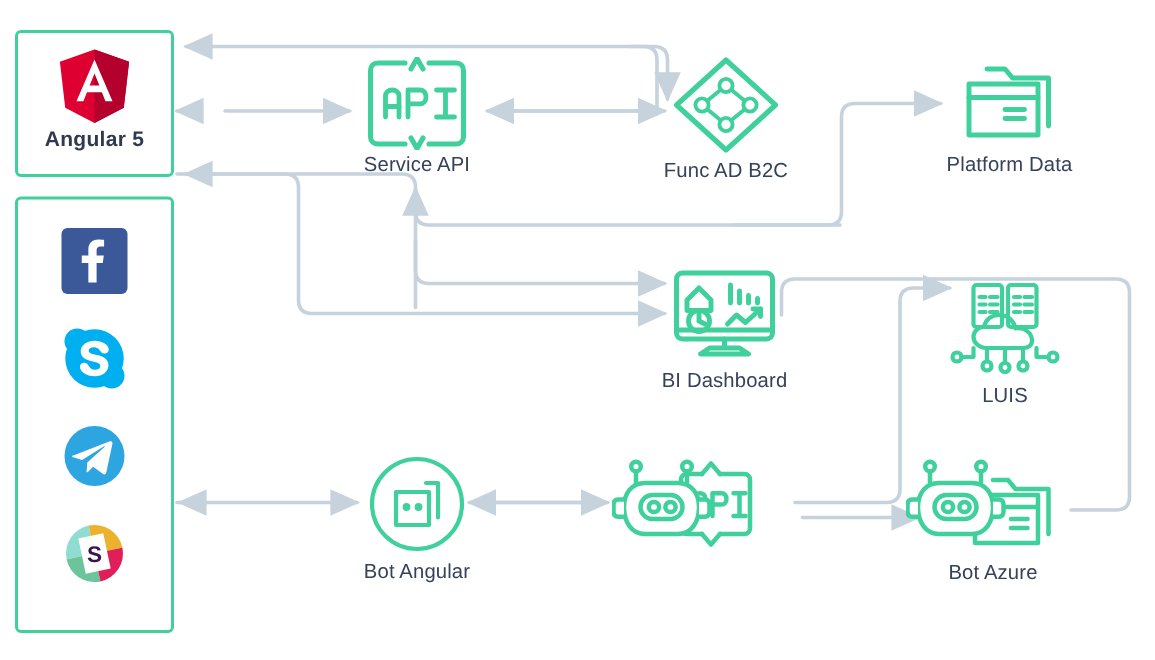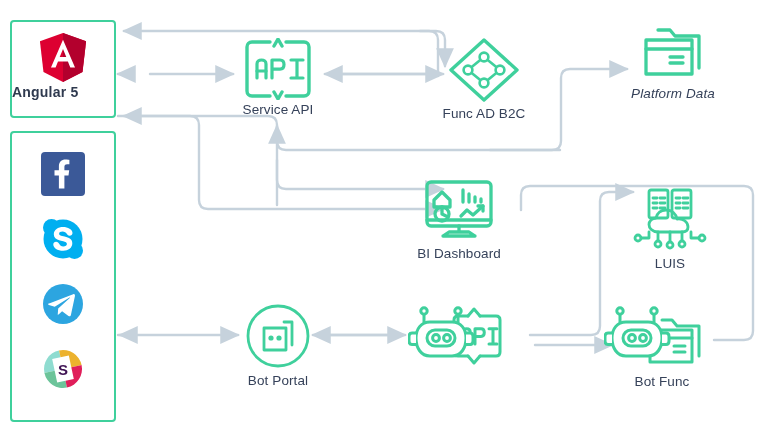--- a/index.html
+++ b/index.html
@@ -15,21 +15,21 @@
   .node{position:absolute;text-align:center;}
   .node .cap{
     font-size:13.5px;color:#36425a;letter-spacing:.1px;white-space:nowrap;
     margin-top:2px;
   }
   .grpbox{
     position:absolute;border:2.5px solid #3fd09c;border-radius:4px;background:#fff;
     box-sizing:border-box;
   }
   .ang-label{
-    font-size:14px;font-weight:bold;color:#2f3a4f;
+    font-size:14px;font-weight:bold;color:#2f3a4f;text-align:center;
     margin-top:1px;letter-spacing:.2px;
   }
   .icowrap{display:flex;align-items:center;justify-content:center;}
   .social{position:absolute;left:0;width:100%;display:flex;justify-content:center;}
 </style>
 </head>
 <body>
 
 <div id="stage">
 
@@ -170,35 +170,35 @@
           <circle cx="37" cy="21" r="4.4" fill="#ffffff"></circle>
           <circle cx="53" cy="34" r="4.4" fill="#ffffff"></circle>
           <circle cx="37" cy="47" r="4.4" fill="#ffffff"></circle>
           <circle cx="21" cy="34" r="4.4" fill="#ffffff"></circle>
         </g>
       </svg>
     </div>
     <div class="cap">Func AD B2C</div>
   </div>
 
-  <div class="node" style="left:618px;top:20px;width:110px;font-style:italic;">
+  <div class="node" style="left:618px;top:36px;width:110px;">
     <div class="icowrap">
       <svg width="72" height="64" viewBox="0 0 72 64">
         <g fill="none" stroke="#3fd09c" stroke-width="3.3" stroke-linecap="round" stroke-linejoin="round">
           <path d="M21,10 L33,10 L38,16 L62,16 L62,48"></path>
           <path d="M9,20 L9,54 L55,54 L55,20 Z"></path>
           <path d="M9,29 L55,29"></path>
           <path d="M33,37 L46,37 M33,43 L46,43"></path>
         </g>
       </svg>
     </div>
     <div class="cap">Platform Data</div>
   </div>
 
-  <div class="node" style="left:403px;top:176px;width:112px;">
+  <div class="node" style="left:427px;top:176px;width:112px;">
     <div class="icowrap">
       <svg width="84" height="68" viewBox="0 0 84 68">
         <g fill="none" stroke="#3fd09c" stroke-width="3.3" stroke-linecap="round" stroke-linejoin="round">
           <rect x="10" y="6" width="64" height="44" rx="4"></rect>
           <path d="M10,44 L74,44"></path>
           <path d="M42,50 L42,56 M26,60 L58,60 M32,56 L52,56 L58,60 L26,60 Z"></path>
           <path d="M17,24 L25,16 L33,24 L33,31 L17,31 Z"></path>
           <path d="M19,40 m-7,0 a7,7 0 1,0 14,0 a7,7 0 1,0 -14,0" transform="translate(6,-2)"></path>
           <path d="M25,38 L25,31 M25,38 L31,41"></path>
           <path d="M46,26 L46,14 M52,26 L52,18 M58,26 L58,21 M64,26 L64,23"></path>
@@ -241,21 +241,21 @@
       <svg width="70" height="70" viewBox="0 0 70 70">
         <circle cx="35" cy="35" r="30" fill="none" stroke="#3fd09c" stroke-width="2.8"></circle>
         <g fill="none" stroke="#3fd09c" stroke-width="2.8" stroke-linecap="round" stroke-linejoin="round">
           <path d="M41,21 L49,21 L49,44"></path>
           <path d="M21,27 L21,49 L43,49 L43,27 Z"></path>
         </g>
         <circle cx="28" cy="37" r="2.6" fill="#3fd09c"></circle>
         <circle cx="36" cy="37" r="2.6" fill="#3fd09c"></circle>
       </svg>
     </div>
-    <div class="cap">Bot Portal</div>
+    <div class="cap">Bot Angular</div>
   </div>
 
   <div class="node" style="left:408px;top:300px;width:122px;">
     <div class="icowrap">
       <svg width="122" height="72" viewBox="0 0 122 72">
 
         <g fill="none" stroke="#3fd09c" stroke-width="3" stroke-linecap="round" stroke-linejoin="round">
           <path d="M60,16 L50,16 C47.5,16 46,17.5 46,20 L46,52 C46,54.5 47.5,56 50,56 L60,56"></path>
           <path d="M72,16 L88,16 C90.5,16 92,17.5 92,20 L92,52 C92,54.5 90.5,56 88,56 L72,56"></path>
           <path d="M60,16 L66,9 L72,16"></path>
@@ -300,16 +300,16 @@
           <path d="M8,33 L4,33 C2,33 1,34.5 1,36.5 L1,41 C1,43 2,44.5 4,44.5 L8,44.5"></path>
           <path d="M58,33 L62,33 C64,33 65,34.5 65,36.5 L65,41 C65,43 64,44.5 62,44.5 L58,44.5"></path>
           <path d="M16,22 L16,14 M50,22 L50,14"></path>
           <circle cx="16" cy="11" r="3.2"></circle>
           <circle cx="50" cy="11" r="3.2"></circle>
         </g>
         <circle cx="28" cy="38" r="3.4" fill="none" stroke="#3fd09c" stroke-width="3"></circle>
         <circle cx="39" cy="38" r="3.4" fill="none" stroke="#3fd09c" stroke-width="3"></circle>
       </svg>
     </div>
-    <div class="cap" style="margin-left:-6px;">Bot Func</div>
+    <div class="cap" style="margin-left:-6px;">Bot Azure</div>
   </div>
 
 </div>
 
 </body></html>

